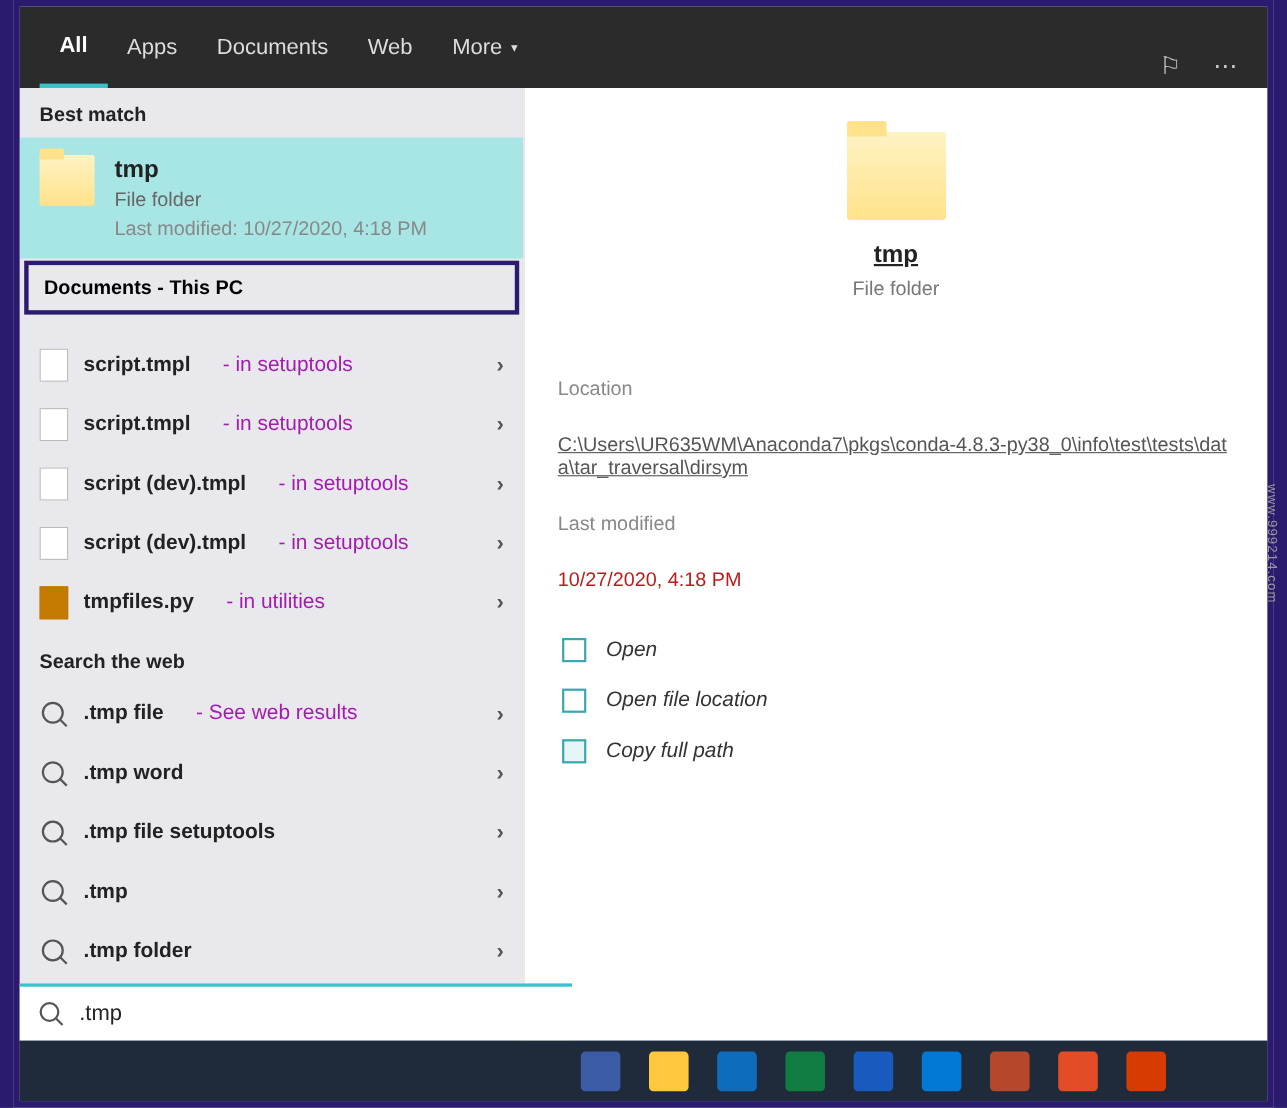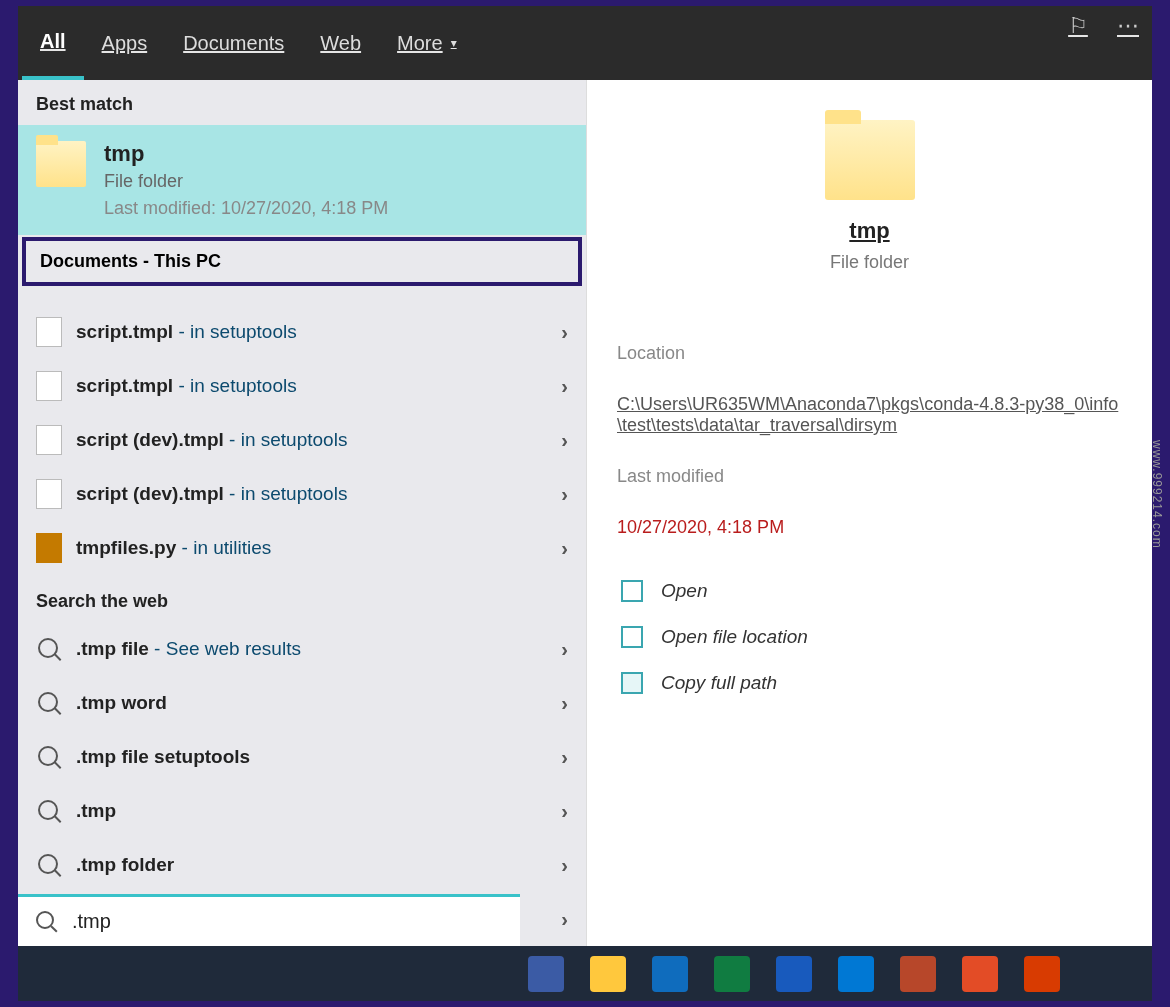--- a/index.html
+++ b/index.html
@@ -1,43 +1,43 @@
 <!DOCTYPE html>
 <html><head>
 <meta charset="utf-8">
 <style>
 * { margin:0; padding:0; box-sizing:border-box; font-family:"Segoe UI",Arial,sans-serif; }
 html,body { width:1170px; height:1007px; background:#2b1a6e; overflow:hidden; }
 .frame { position:absolute; left:12px; top:0; width:1146px; height:1007px; background:#e9e9ed; border:6px solid #2b1a6e; }
-.topbar { height:74px; background:#2b2b2b; display:flex; align-items:flex-start; padding:0 4px; color:#e6e6e6;text-decoration:underline; }
+.topbar { height:74px; background:#2b2b2b; display:flex; align-items:flex-end; padding:0 18px; color:#e6e6e6; }
 .tab { padding:0 18px; height:74px; display:flex; align-items:center; font-size:20px; color:#ddd; cursor:pointer; }
 .tab.active { color:#fff; font-weight:600; border-bottom:4px solid #39c2c9; }
 .tab .caret { margin-left:8px; font-size:12px; }
 .topbar-spacer { flex:1; }
 .topbar-icon { width:40px; height:40px; display:flex; align-items:center; justify-content:center; color:#ccc; font-size:22px; margin-left:10px; cursor:pointer; }
 .main { display:flex; height:calc(100% - 74px - 55px); }
-.left { width:568px; background:#e9e9ed; overflow:hidden; display:flex; flex-direction:column; }
+.left { width:458px; background:#e9e9ed; overflow:hidden; display:flex; flex-direction:column; }
 .right { flex:1; background:#fff; padding:40px 30px 20px 30px; border-left:1px solid #ddd; }
 .section-header { font-weight:700; font-size:18px; padding:14px 18px 10px; color:#222; }
 .bestmatch { background:#a8e5e5; padding:16px 18px; display:flex; gap:18px; cursor:pointer; }
 .folder-ico { width:50px; height:46px; background:linear-gradient(#fff3c4,#ffe28a); border-radius:2px; position:relative; }
 .folder-ico:before { content:""; position:absolute; top:-6px; left:0; width:22px; height:10px; background:#ffe28a; border-radius:2px 2px 0 0; }
 .bm-title { font-size:22px; font-weight:600; color:#222; }
 .bm-sub { font-size:18px; color:#666; margin-top:4px; }
 .bm-mod { font-size:18px; color:#888; margin-top:6px; }
 .doc-section { border:4px solid #2b1a6e; padding:10px 14px; font-weight:700; font-size:18px; margin:2px 4px 19px 4px; }
 .list { flex:1; }
 .row { display:flex; align-items:center; padding:12px 18px; cursor:pointer; gap:14px; }
 .row-icon { width:26px; height:30px; border:1px solid #bbb; background:#fff; position:relative; flex-shrink:0; }
 .row-icon.py { background:#c47a00; border-color:#c47a00; }
 .row-icon.search { border:none; background:none; }
 .row-icon.search:before { content:""; position:absolute; width:16px; height:16px; border:2px solid #555; border-radius:50%; left:2px; top:4px; }
 .row-icon.search:after { content:""; position:absolute; width:9px; height:2px; background:#555; transform:rotate(45deg); left:17px; top:22px; }
 .row-text { flex:1; font-size:19px; color:#222; white-space:nowrap; overflow:hidden; text-overflow:ellipsis; }
-.row-text .loc { color:#0c4a6e; font-weight:400; }
+.row-text .loc { color:#a21caf; font-weight:400;padding-left:24px; }
 .row-text strong { font-weight:700; }
 .chev { color:#555; font-size:20px; font-weight:700; }
 .preview-icon { width:90px; height:80px; margin:0 auto 18px; background:linear-gradient(#fff3c4,#ffe28a); border-radius:3px; position:relative; }
 .preview-icon:before { content:""; position:absolute; top:-10px; left:0; width:36px; height:14px; background:#ffe28a; border-radius:3px 3px 0 0; }
 .preview-title { text-align:center; font-size:22px; font-weight:700; text-decoration:underline; color:#222; }
 .preview-sub { text-align:center; font-size:18px; color:#777; margin-top:8px; }
 .meta { margin-top:70px; }
 .meta-row { display:flex; gap:30px; margin-bottom:30px; font-size:18px;flex-direction:column; }
 .meta-label { width:140px; color:#888; }
 .meta-val { flex:1; color:#b91c1c; }

